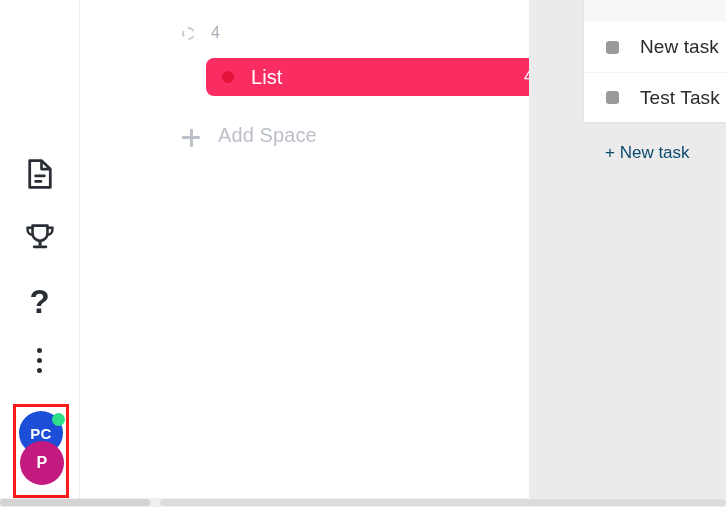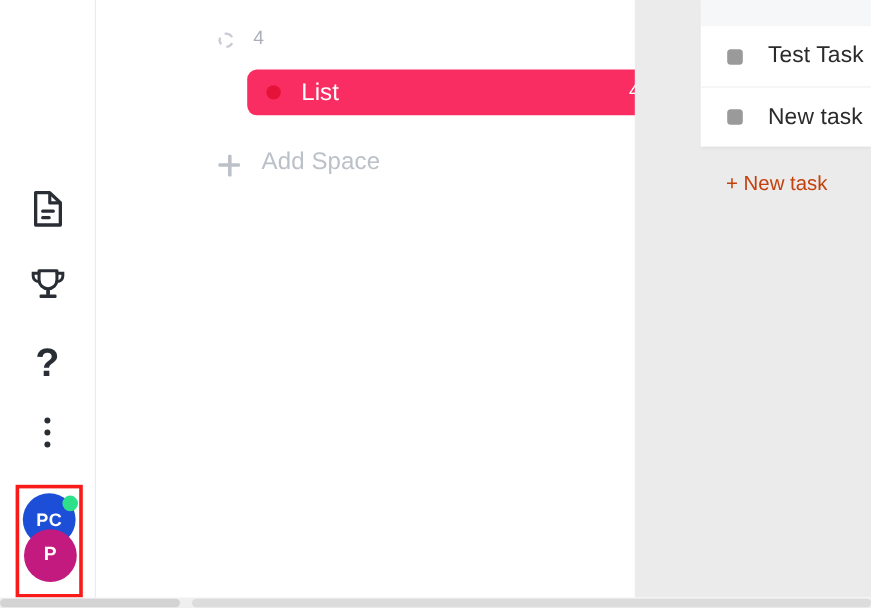--- a/index.html
+++ b/index.html
@@ -300,21 +300,21 @@
     position: absolute;
     left: 55px;
     top: 136px;
     width: 142px;
     height: 34px;
     display: flex;
     align-items: center;
     padding-left: 21px;
     box-sizing: border-box;
     font-size: 17px;
-    color: #c2410c;
+    color: #0c4a6e;
     cursor: pointer;
     white-space: nowrap;
   }
 
   
   .bottom-strip {
     position: absolute;
     left: 0;
     top: 498px;
     width: 726px;
@@ -423,26 +423,26 @@
     </div>
   </div>
 
   <div class="board-area">
 
     <div class="task-card">
       <div class="card-topstrip"></div>
 
       <div class="task-row">
         <span class="task-chip"></span>
-        <span class="task-title">Test Task</span>
+        <span class="task-title">New task</span>
       </div>
 
       <div class="task-row">
         <span class="task-chip"></span>
-        <span class="task-title">New task</span>
+        <span class="task-title">Test Task</span>
       </div>
     </div>
 
     <div class="new-task-btn">+ New task</div>
   </div>
 
   <div class="bottom-strip">
     <div class="scroll-track"></div>
     <div class="scroll-thumb-left"></div>
     <div class="scroll-thumb"></div>

